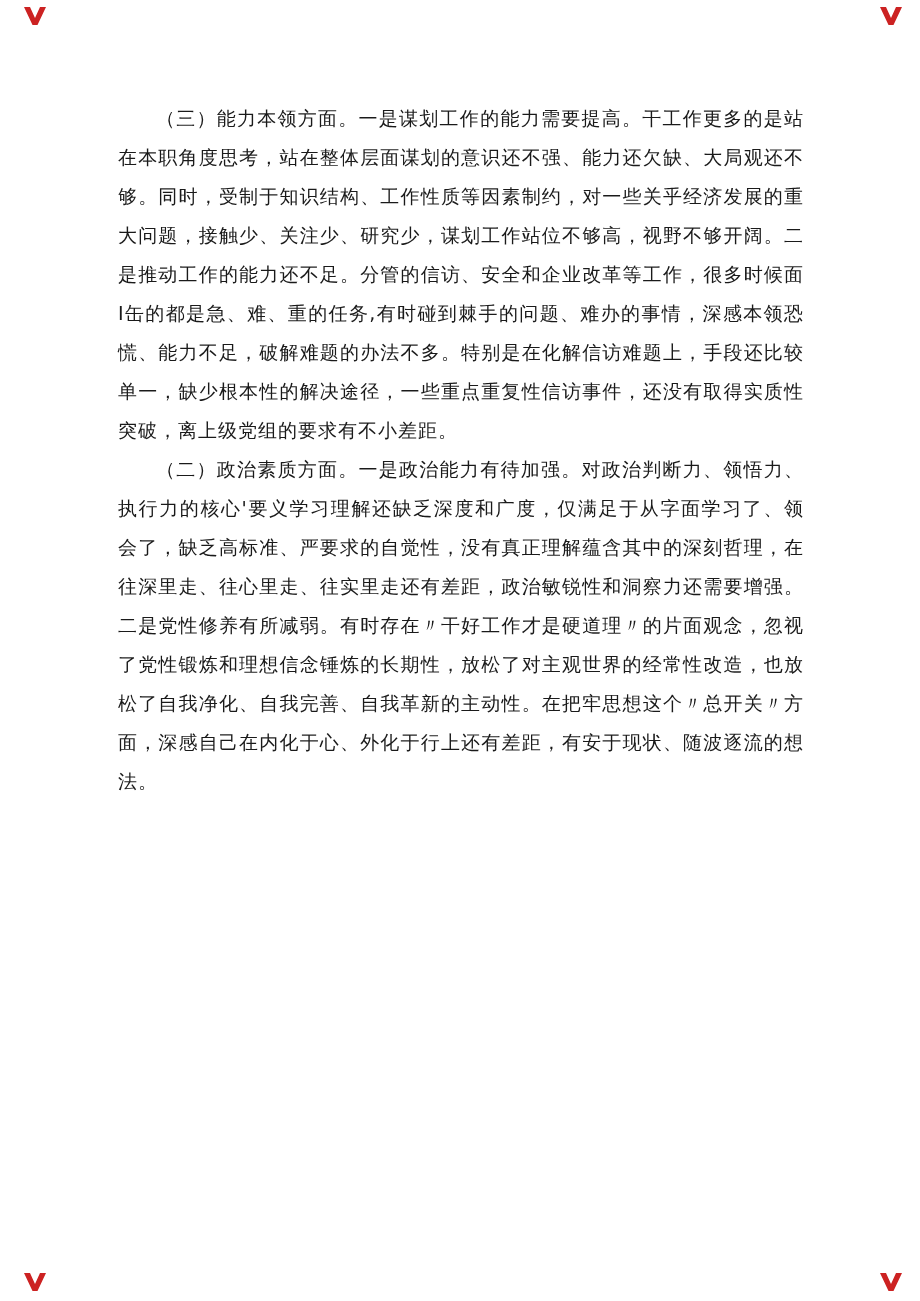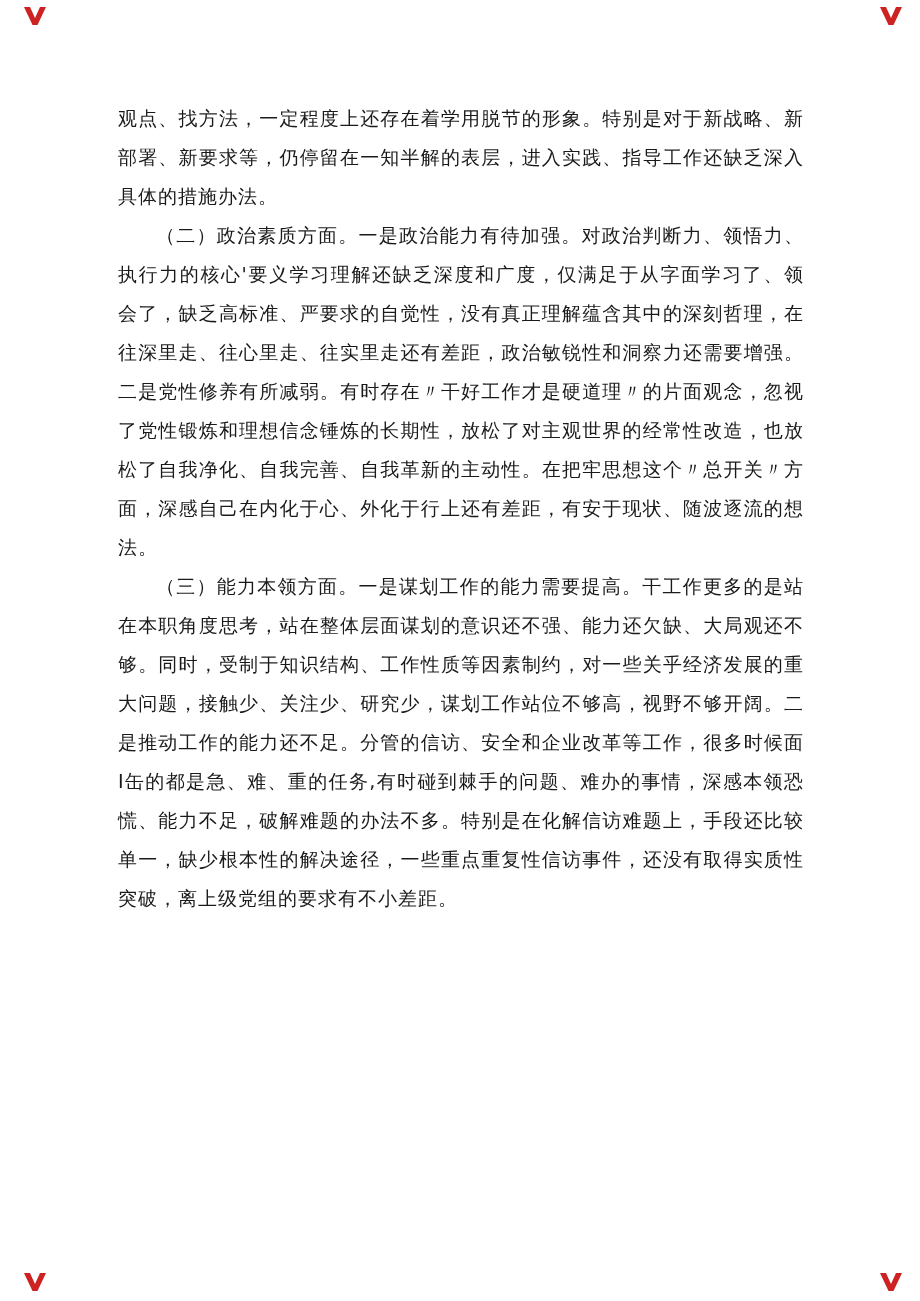--- a/index.html
+++ b/index.html
@@ -73,18 +73,17 @@
       <path d="M2 2 L8 2 L13 13 L18 2 L24 2 L15.5 20 L10.5 20 Z" fill="#cc2222"></path>
     </svg>
   </span>
   <span class="corner-mark mark-br">
     <svg viewBox="0 0 26 22" xmlns="http://www.w3.org/2000/svg">
       <path d="M2 2 L8 2 L13 13 L18 2 L24 2 L15.5 20 L10.5 20 Z" fill="#cc2222"></path>
     </svg>
   </span>
 
   <div class="content">
-    <p>观点、找方法，一定程度上还存在着学用脱节的形象。特别是对于新战略、新部署、新要求等，仍停留在一知半解的表层，进入实践、指导工作还缺乏深入具体的措施办法。</p>
+    <p class="indent">（三）能力本领方面。一是谋划工作的能力需要提高。干工作更多的是站在本职角度思考，站在整体层面谋划的意识还不强、能力还欠缺、大局观还不够。同时，受制于知识结构、工作性质等因素制约，对一些关乎经济发展的重大问题，接触少、关注少、研究少，谋划工作站位不够高，视野不够开阔。二是推动工作的能力还不足。分管的信访、安全和企业改革等工作，很多时候面Ⅰ缶的都是急、难、重的任务,有时碰到棘手的问题、难办的事情，深感本领恐慌、能力不足，破解难题的办法不多。特别是在化解信访难题上，手段还比较单一，缺少根本性的解决途径，一些重点重复性信访事件，还没有取得实质性突破，离上级党组的要求有不小差距。</p>
     <p class="indent">（二）政治素质方面。一是政治能力有待加强。对政治判断力、领悟力、执行力的核心'要义学习理解还缺乏深度和广度，仅满足于从字面学习了、领会了，缺乏高标准、严要求的自觉性，没有真正理解蕴含其中的深刻哲理，在往深里走、往心里走、往实里走还有差距，政治敏锐性和洞察力还需要增强。二是党性修养有所减弱。有时存在〃干好工作才是硬道理〃的片面观念，忽视了党性锻炼和理想信念锤炼的长期性，放松了对主观世界的经常性改造，也放松了自我净化、自我完善、自我革新的主动性。在把牢思想这个〃总开关〃方面，深感自己在内化于心、外化于行上还有差距，有安于现状、随波逐流的想法。</p>
-    <p class="indent">（三）能力本领方面。一是谋划工作的能力需要提高。干工作更多的是站在本职角度思考，站在整体层面谋划的意识还不强、能力还欠缺、大局观还不够。同时，受制于知识结构、工作性质等因素制约，对一些关乎经济发展的重大问题，接触少、关注少、研究少，谋划工作站位不够高，视野不够开阔。二是推动工作的能力还不足。分管的信访、安全和企业改革等工作，很多时候面Ⅰ缶的都是急、难、重的任务,有时碰到棘手的问题、难办的事情，深感本领恐慌、能力不足，破解难题的办法不多。特别是在化解信访难题上，手段还比较单一，缺少根本性的解决途径，一些重点重复性信访事件，还没有取得实质性突破，离上级党组的要求有不小差距。</p>
   </div>
 
 </div>
 
 </body></html>

